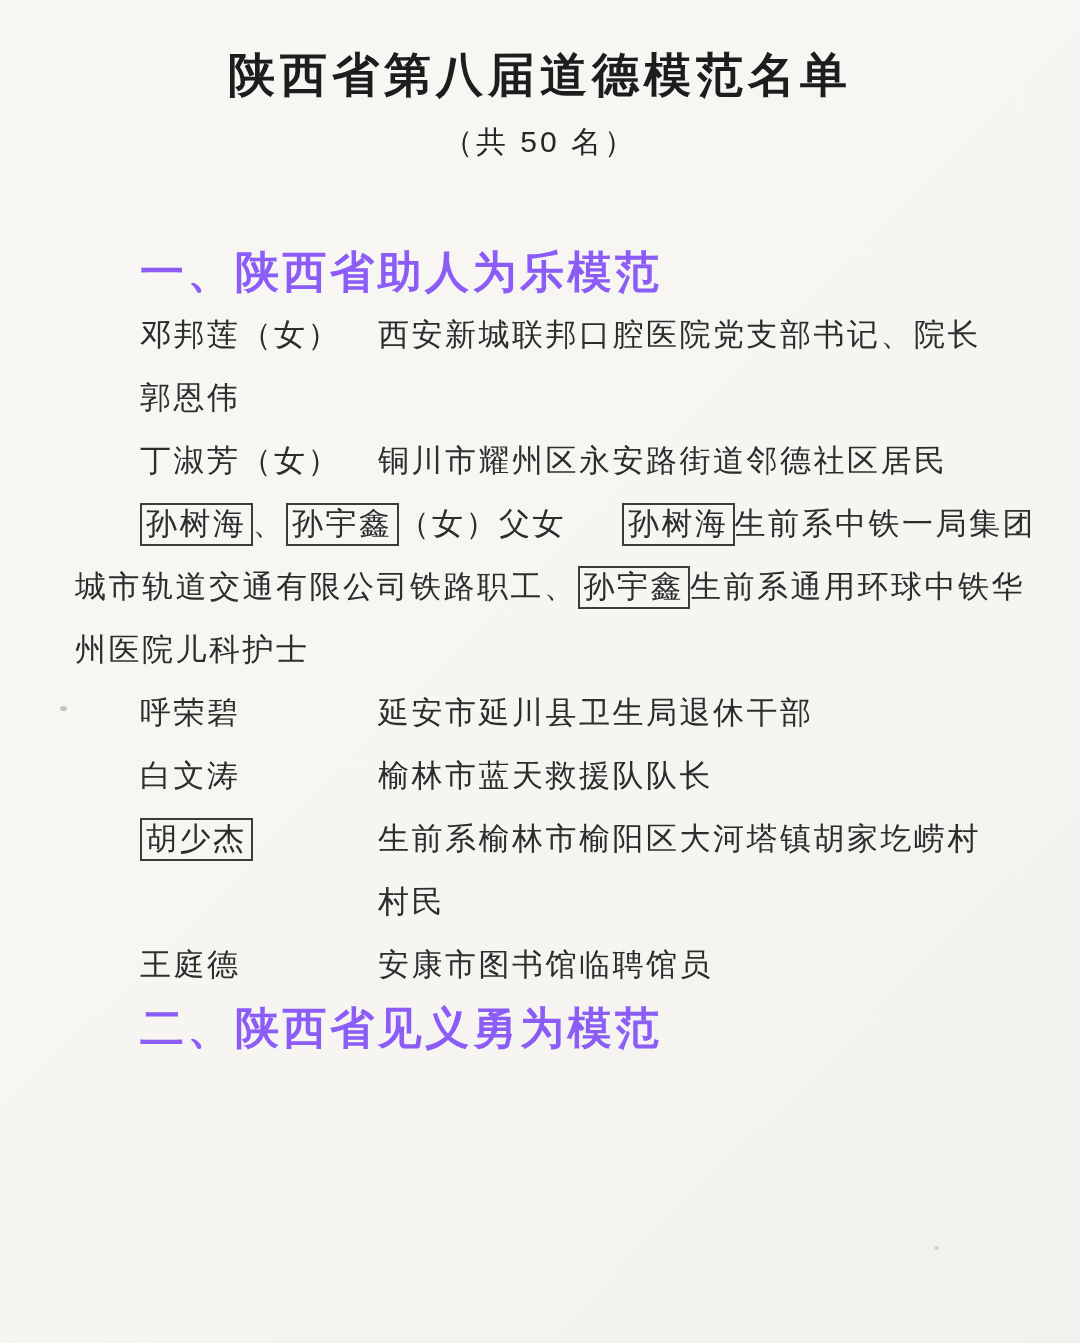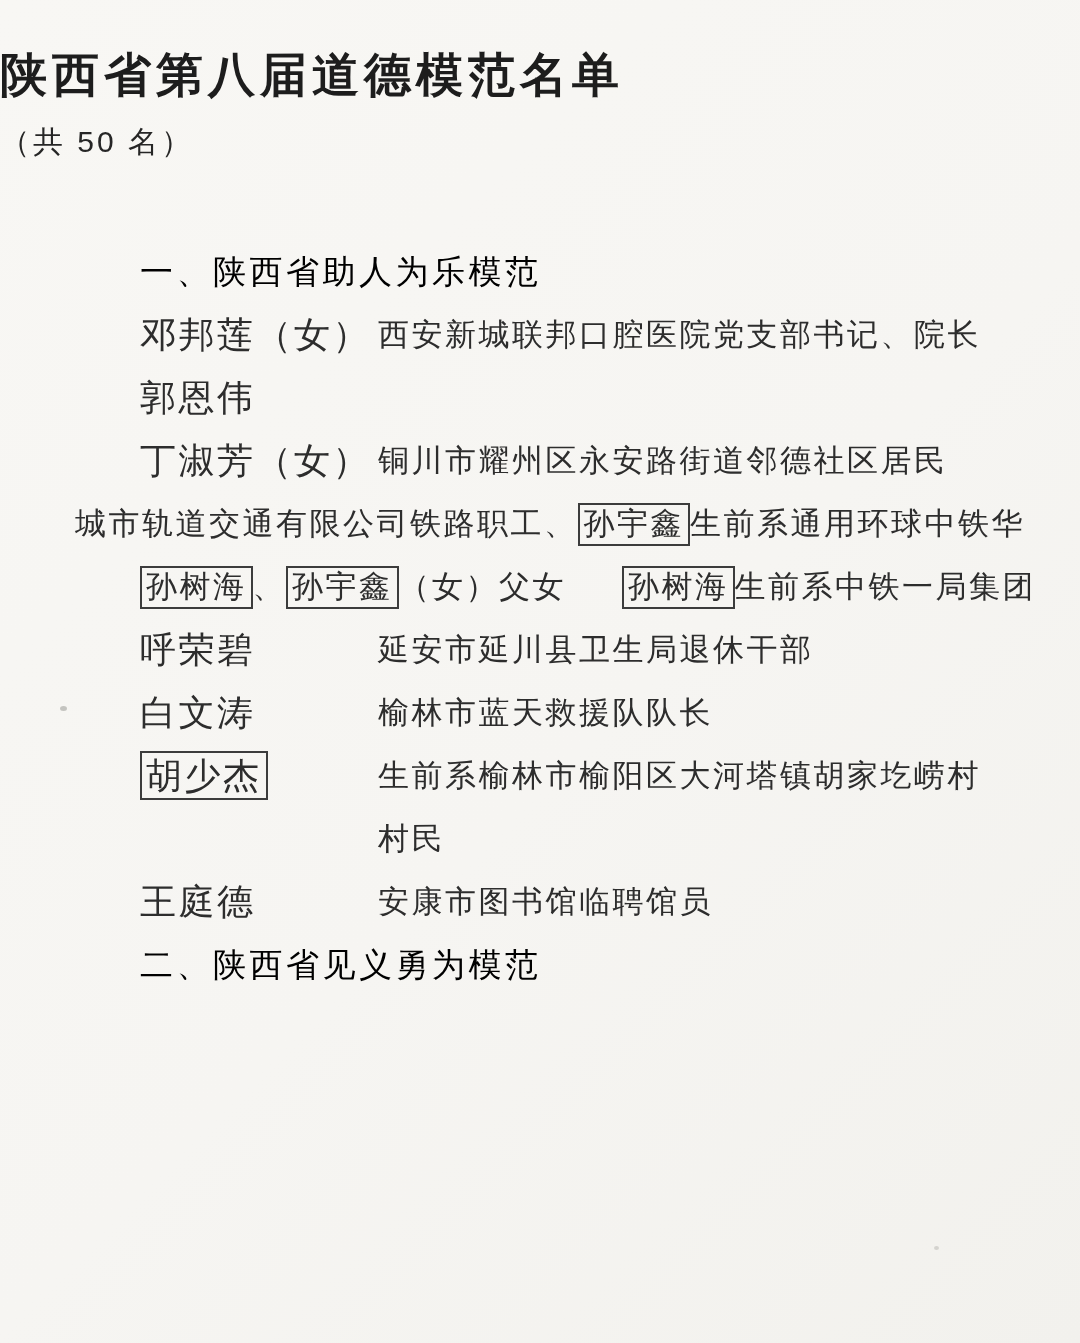--- a/index.html
+++ b/index.html
@@ -7,50 +7,50 @@
     width: 1080px;
     height: 1343px;
     background: linear-gradient(135deg, #f8f7f4 0%, #f6f5f2 55%, #f2f1ed 100%);
     font-family: "Liberation Sans", sans-serif;
     color: #2d2d2d;
     position: relative;
     overflow: hidden;
   }
   .page { padding-top: 44px; }
   .title {
-    text-align: left;
+    text-align: center;
     font-family: "Liberation Serif", "DejaVu Serif", serif;
     font-weight: 900;
     font-size: 47px;
     letter-spacing: 5px;
     line-height: 62px;
     color: #1d1d1d;
   }
   .subtitle {
-    text-align: left;
+    text-align: center;
     font-size: 30px;
     letter-spacing: 3px;
     line-height: 56px;
     margin-top: 8px;
     color: #262626;
   }
   .content { margin-top: 70px; }
   .heading {
     padding-left: 140px;
-    font-size: 33px;
-    font-weight: 400;
+    font-size: 44px;
+    font-weight: 700;
     letter-spacing: 3.5px;
     line-height: 63px;
-    color: #000000;
+    color: #8b5cf6;
   }
   .row { display: flex; padding-left: 140px; }
   .name {
     flex: none;
     width: 238px;
-    font-size: 36px;
+    font-size: 31px;
     letter-spacing: 2.5px;
     line-height: 63px;
     white-space: nowrap;
   }
   .desc { flex: none; font-family: Liberation Serif, serif; }
   .dline {
     font-size: 31px;
     letter-spacing: 2.5px;
     line-height: 63px;
     white-space: nowrap;
@@ -103,25 +103,28 @@
     </div>
 
     <div class="row">
       <div class="name">丁淑芳（女）</div>
       <div class="desc">
         <div class="dline">铜川市耀州区永安路街道邻德社区居民</div>
       </div>
     </div>
 
     <div>
+      <div class="sun-line indent-name">
+        <span class="boxed">孙树海</span><span>、</span><span class="boxed">孙宇鑫</span><span>（女）父女</span><span class="spacer"></span><span class="boxed">孙树海</span><span>生前系中铁一局集团</span>
+      </div>
       <div class="sun-line indent-wrap">
         <span>城市轨道交通有限公司铁路职工、</span><span class="boxed">孙宇鑫</span><span>生前系通用环球中铁华</span>
       </div>
-      <div class="sun-line indent-name">
-        <span class="boxed">孙树海</span><span>、</span><span class="boxed">孙宇鑫</span><span>（女）父女</span><span class="spacer"></span><span class="boxed">孙树海</span><span>生前系中铁一局集团</span>
+      <div class="sun-line indent-wrap">
+        <span>州医院儿科护士</span>
       </div>
     </div>
 
     <div class="row">
       <div class="name">呼荣碧</div>
       <div class="desc">
         <div class="dline">延安市延川县卫生局退休干部</div>
       </div>
     </div>
 

